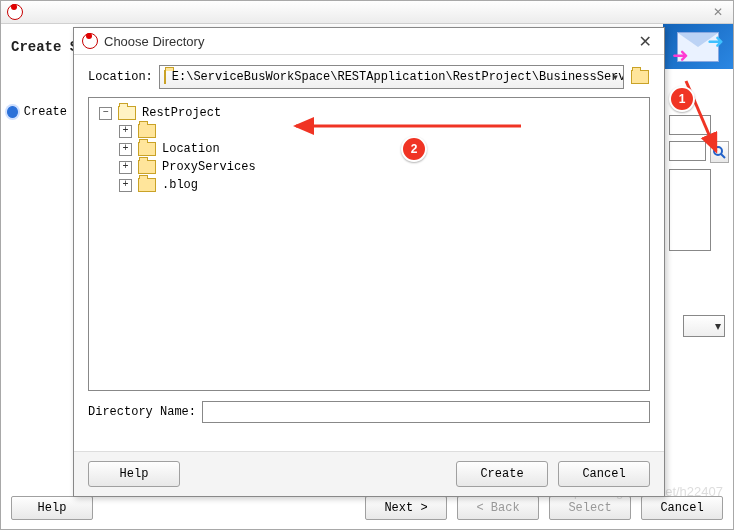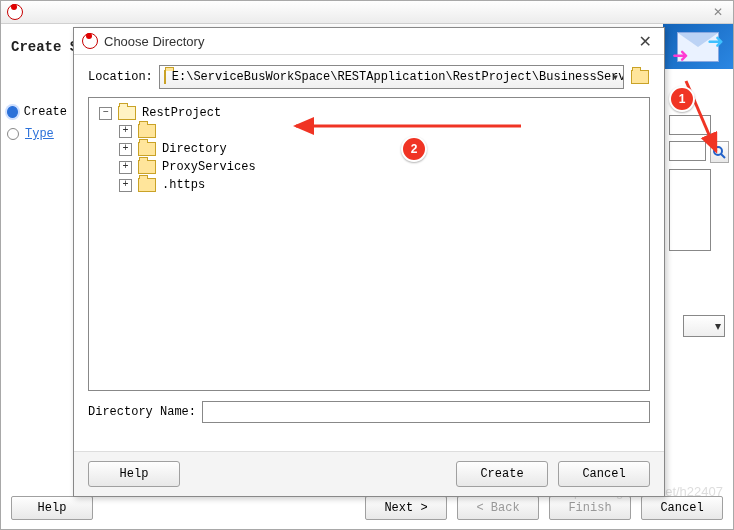--- a/index.html
+++ b/index.html
@@ -367,24 +367,20 @@
         <span class="chev l">➜</span>
       </div>
     </div>
   </div>
 
   <div class="side">
     <div class="step-row active">
       <span class="dot"></span>
       <span>Create</span>
     </div>
-    <div class="step-row link">
-      <span class="dot"></span>
-      <span>Type</span>
-    </div>
   </div>
 
   <div class="rf">
     <div class="inp"></div>
     <div style="display:flex;">
       <div class="inp" style="margin-bottom:0;"></div>
       <div class="mag" style="margin-left:4px;">
         <svg width="14" height="14">
           <circle cx="6" cy="6" r="4" fill="none" stroke="#2262c9" stroke-width="2"></circle>
           <line x1="9" y1="9" x2="13" y2="13" stroke="#2262c9" stroke-width="2"></line>
@@ -400,21 +396,21 @@
         <span>Help</span>
       </div>
     <span class="sp"></span>
     <div class="wiz-btn">
         <span>Next &gt;</span>
       </div>
     <div class="wiz-btn dis">
         <span>&lt; Back</span>
       </div>
     <div class="wiz-btn dis">
-        <span>Finish</span>
+        <span>Select</span>
       </div>
     <div class="wiz-btn">
         <span>Cancel</span>
       </div>
   </div>
 
   <div class="watermark">https://blog.csdn.net/h22407</div>
 
   <div class="dialog">
     <div class="dlg-title">
@@ -442,31 +438,31 @@
           <span class="folder open"></span>
           <span>RestProject</span>
         </div>
         <div class="tree-row ind2">
           <span class="tw">+</span>
           <span class="folder"></span>
         </div>
         <div class="tree-row ind2">
           <span class="tw">+</span>
           <span class="folder"></span>
-          <span>Directory</span>
+          <span>Location</span>
         </div>
         <div class="tree-row ind2">
           <span class="tw">+</span>
           <span class="folder"></span>
           <span>ProxyServices</span>
         </div>
         <div class="tree-row ind2">
           <span class="tw">+</span>
           <span class="folder"></span>
-          <span>.https</span>
+          <span>.blog</span>
         </div>
       </div>
 
       <div class="name-row">
         <span class="lbl">Directory Name:</span>
         <input type="text" value="" style="">
       </div>
     </div>
 
     <div class="dlg-footer">

